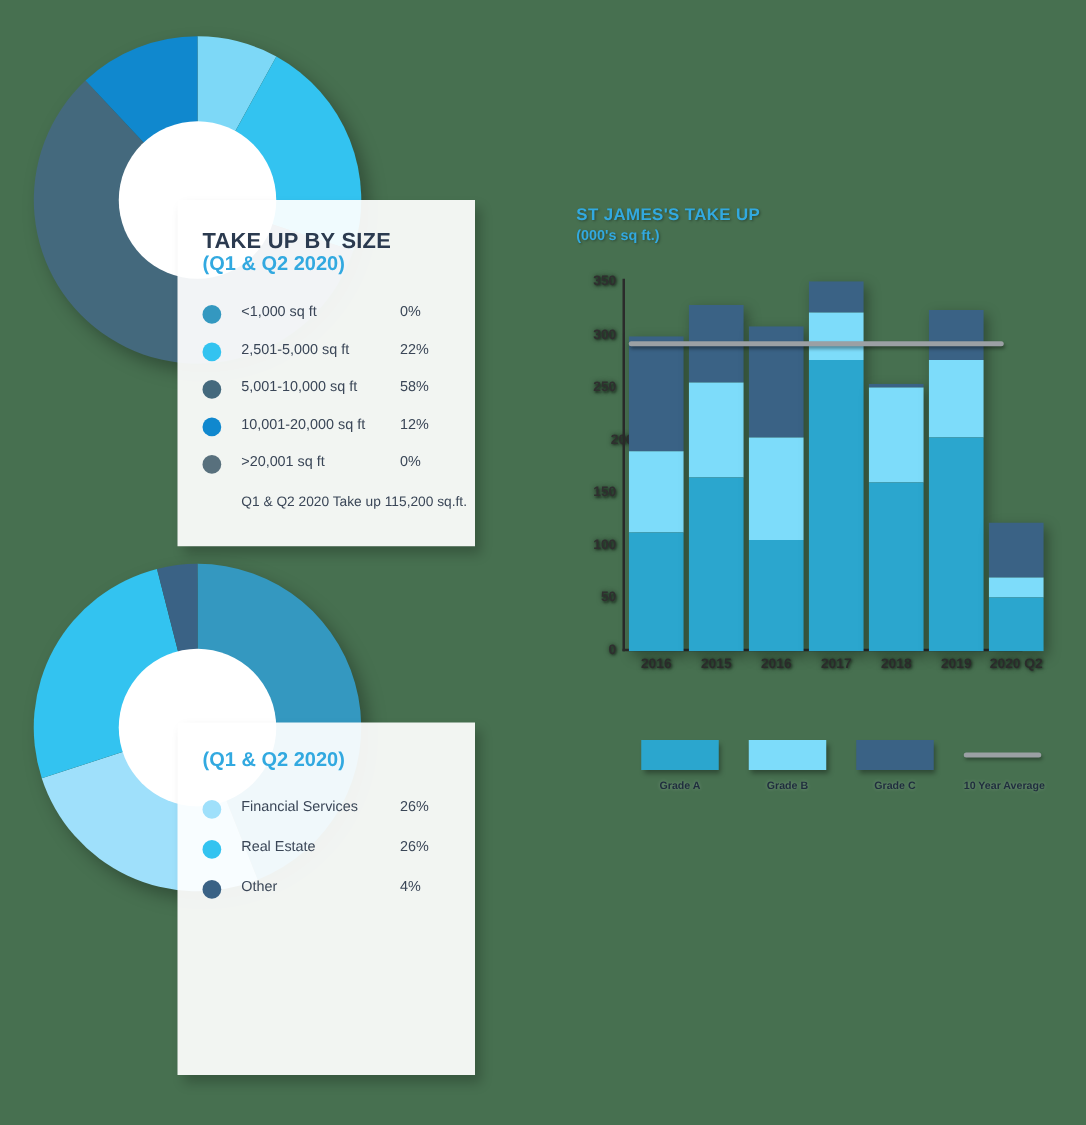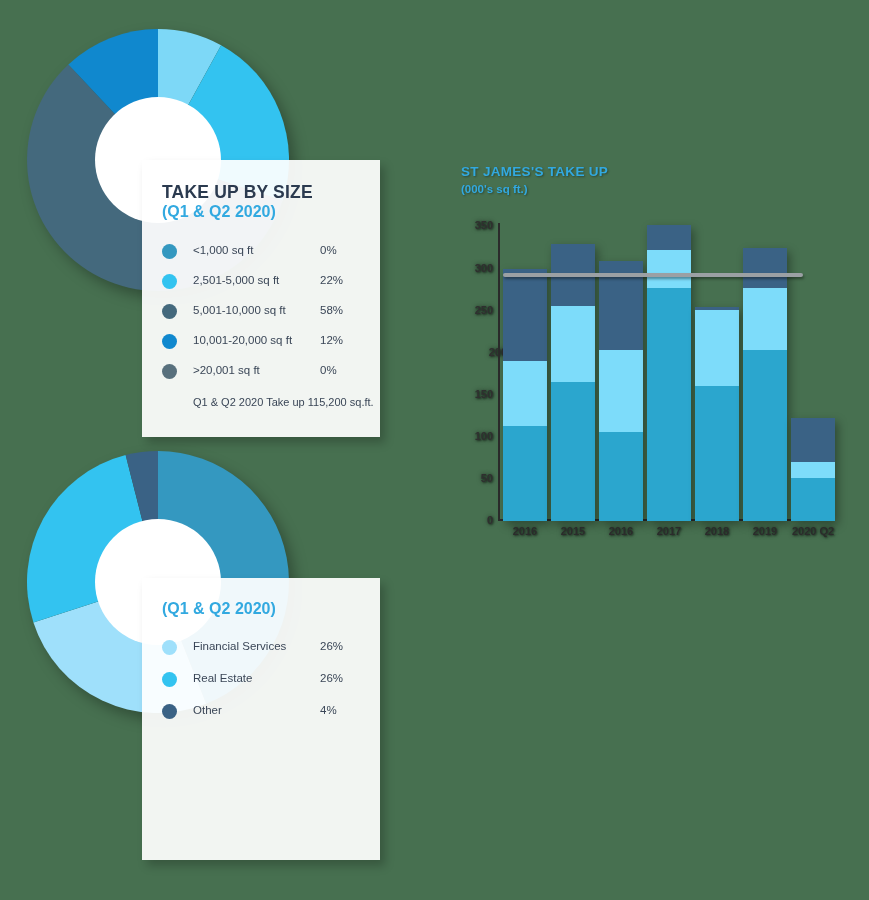--- a/index.html
+++ b/index.html
@@ -262,16 +262,36 @@
 
       <div class="bar-label" style="left:48px;top:320px;width:44px;">2016</div>
       <div class="bar-label" style="left:96px;top:320px;width:44px;">2015</div>
       <div class="bar-label" style="left:144px;top:320px;width:44px;">2016</div>
       <div class="bar-label" style="left:192px;top:320px;width:44px;">2017</div>
       <div class="bar-label" style="left:240px;top:320px;width:44px;">2018</div>
       <div class="bar-label" style="left:288px;top:320px;width:44px;">2019</div>
       <div class="bar-label" style="left:332px;top:320px;width:52px;">2020 Q2</div>
     </div>
 
+    <div class="chart-legend">
+      <div class="cl-item">
+        <div class="cl-swatch" style="background:#2ba6ce;"></div>
+        <div class="cl-text">Grade A</div>
+      </div>
+      <div class="cl-item">
+        <div class="cl-swatch" style="background:#7ddcfa;"></div>
+        <div class="cl-text">Grade B</div>
+      </div>
+      <div class="cl-item">
+        <div class="cl-swatch" style="background:#3a6285;"></div>
+        <div class="cl-text">Grade C</div>
+      </div>
+      <div class="cl-item">
+        <div class="cl-line">
+            <i></i>
+          </div>
+        <div class="cl-text">10 Year Average</div>
+      </div>
+    </div>
 
   </div>
 
 </div>
 
 </body></html>

